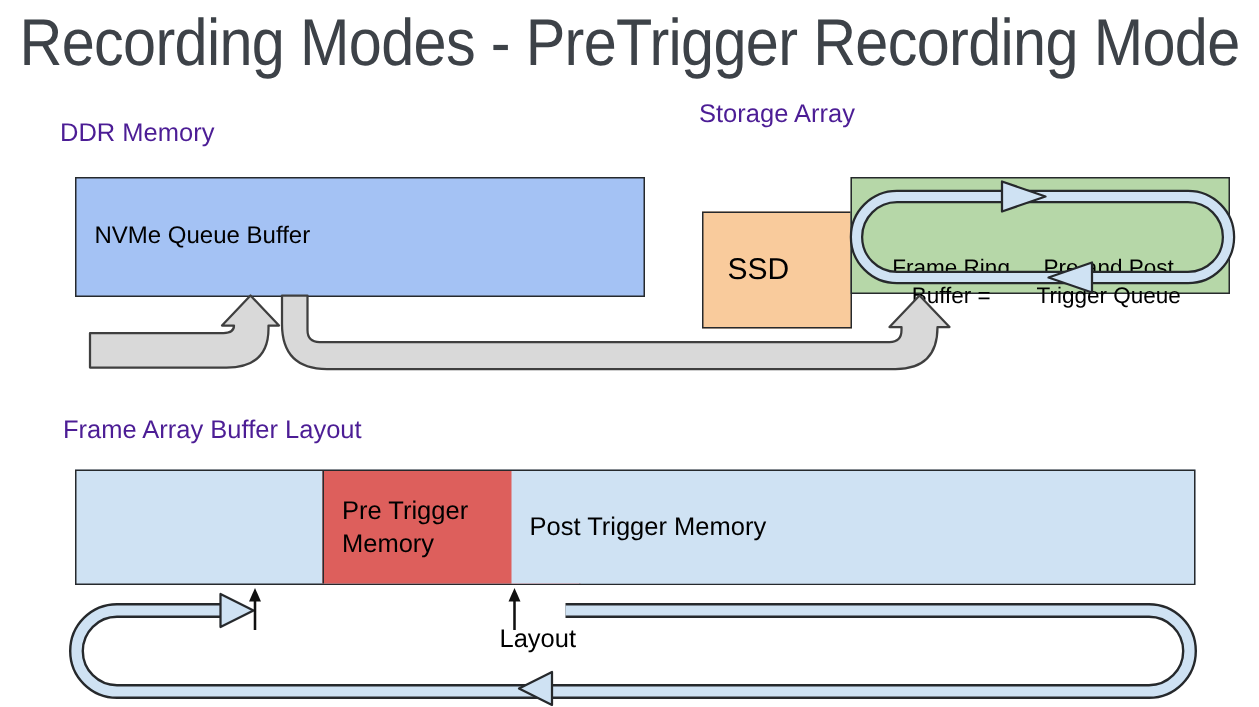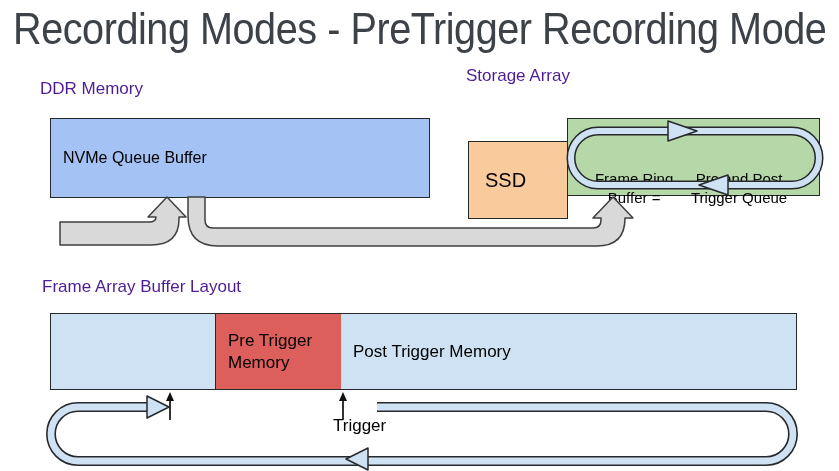--- a/index.html
+++ b/index.html
@@ -79,21 +79,21 @@
       </div>
     </div>
     <div class="bar-seg seg-post">
       <div class="seg-text">Post Trigger Memory</div>
     </div>
   </div>
 
   <div class="data-label" style="left:67px;top:223px;">Data</div>
   <div class="data-label" style="left:295px;top:227px;width:60px;text-align:center;">Data</div>
 
-  <div class="float-label" style="left:333px;top:416px;">Trigger</div>
+  <div class="float-label" style="left:333px;top:416px;">Layout</div>
 
   <svg class="overlay" width="839" height="471" viewBox="0 0 839 471">
 
     <path class="gray-arrow" d="M60,222 H149 Q156,222 156,217 H148 L167,197 L186,217 H179 V219 Q179,245 151,245 H60 Z"></path>
 
     <path class="gray-arrow" d="M188,197 V216 Q188,246 218,246 H597 Q625,246 625,218 H633 L613,197 L593,218 H601 V220 Q601,228 593,228 H213 Q205,228 205,220 V197 Z"></path>
 
     <path class="ribbon-outline" d="M598,131 H792 A27,27 0 0 1 792,185 H598 A27,27 0 0 1 598,131 Z"></path>
     <path class="ribbon-core" d="M598,131 H792 A27,27 0 0 1 792,185 H598 A27,27 0 0 1 598,131 Z"></path>
     <polygon class="ribbon-head" points="668,121 668,141 697,131"></polygon>

